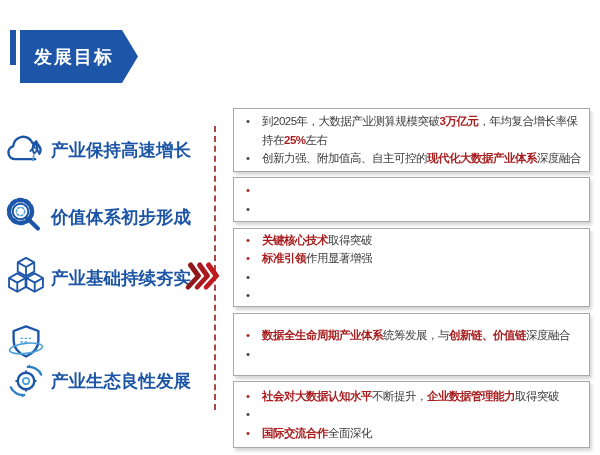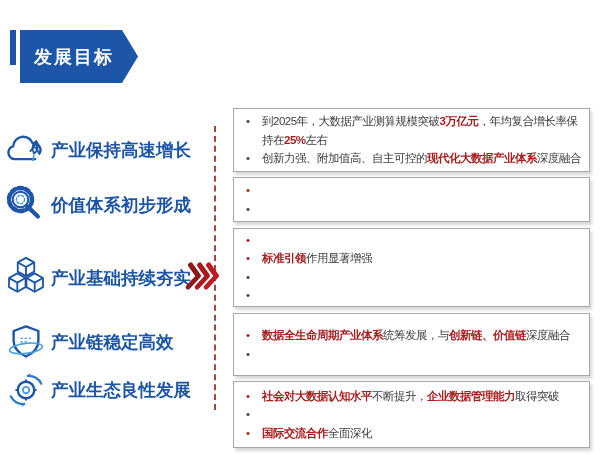--- a/index.html
+++ b/index.html
@@ -52,21 +52,21 @@
           </g>
           <g transform="translate(33.5 24) rotate(10)" fill="none" stroke="#1d56a8" stroke-width="2" stroke-linecap="round" stroke-linejoin="round">
             <path d="M0-10c2.8 2.8 3.4 7.2 1.6 11.4L0 4l-1.6-2.6C-3.4-2.8-2.8-7.2 0-10z"></path>
             <circle cx="0" cy="-4" r="1.6"></circle>
             <path d="M-2.4-1.5-4.5 2M2.4-1.5 4.5 2"></path>
             <path d="M0 6.5v1.2M0 10.2v1.2" stroke="#4aa0d8"></path>
           </g>
         </svg>
         <span class="lbl">产业保持高速增长</span>
       </div>
-      <div class="goal" style="top: 180px; align-items: center;">
+      <div class="goal" style="top: 192px; align-items: center;">
         <svg viewBox="0 0 48 48">
           <g fill="none" stroke-linecap="round">
             <circle cx="18" cy="18" r="12.5" stroke="#1d56a8" stroke-width="5" stroke-dasharray="4.6 3.4"></circle>
             <circle cx="18" cy="18" r="8.5" stroke="#1d56a8" stroke-width="2.2"></circle>
             <circle cx="18" cy="18" r="4.5" stroke="#4aa0d8" stroke-width="1.6" stroke-dasharray="2.4 2"></circle>
             <path d="M25.5 25.5 37 36.5" stroke="#1d56a8" stroke-width="4.6"></path>
           </g>
         </svg>
         <span class="lbl">价值体系初步形成</span>
       </div>
@@ -88,23 +88,22 @@
           </g>
         </svg>
         <span class="lbl">产业基础持续夯实</span>
       </div>
       <div class="goal" style="top: 317px;">
         <svg viewBox="0 0 48 48">
           <path d="M24 7l13.5 5v10.5c0 8.3-5.6 13.7-13.5 17.3C16.1 36.2 10.5 30.8 10.5 22.5V12z" fill="#fff" stroke="#1d56a8" stroke-width="2.6" stroke-linejoin="round"></path>
           <path d="M18 20h12M18 24h8" stroke="#4aa0d8" stroke-width="1.5" stroke-dasharray="2.5 2" fill="none"></path>
           <ellipse cx="24" cy="31" rx="18" ry="5.5" fill="none" stroke="#4aa0d8" stroke-width="1.8" transform="rotate(-7 24 31)"></ellipse>
         </svg>
-        <span class="lbl">产业链稳定高效</span>
       </div>
-      <div class="goal" style="top: 365px; justify-content: center;">
+      <div class="goal" style="top: 356px; justify-content: center;">
         <svg viewBox="0 0 48 48">
           <g fill="none">
             <circle cx="24" cy="24" r="9" stroke="#1d56a8" stroke-width="2.6"></circle>
             <circle cx="24" cy="24" r="3.5" stroke="#4aa0d8" stroke-width="2"></circle>
             <path d="M24 12.5v3M24 32.5v3M12.5 24h3M32.5 24h3" stroke="#1d56a8" stroke-width="2.4"></path>
             <path d="M40.5 17c-2.2-5.4-8.3-8.8-14.5-8.3M7.5 31c2.2 5.4 8.3 8.8 14.5 8.3" stroke="#2d7ec4" stroke-width="2.6" stroke-linecap="round"></path>
             <path d="M27.5 5.6l-1.7 3.6 4-.3z" fill="#2d7ec4"></path>
             <path d="M20.5 42.4l1.7-3.6-4 .3z" fill="#2d7ec4"></path>
           </g>
         </svg>
@@ -137,20 +136,21 @@
         <div class="bullet">
           <span class="dot dot-red">•</span>
         </div>
         <div class="bullet">
           <span class="dot dot-blk">•</span>
         </div>
       </div>
       <div class="dbox" style="top: 228px; height: 79px;">
         <div class="bullet">
           <span class="dot dot-red">•</span>
+          <span><span class="em">关键核心技术</span><span>取得突破</span></span>
         </div>
         <div class="bullet">
           <span class="dot dot-red">•</span>
           <span><span class="em">标准引领</span><span>作用显著增强</span></span>
         </div>
         <div class="bullet">
           <span class="dot dot-blk">•</span>
         </div>
         <div class="bullet">
           <span class="dot dot-blk">•</span>

